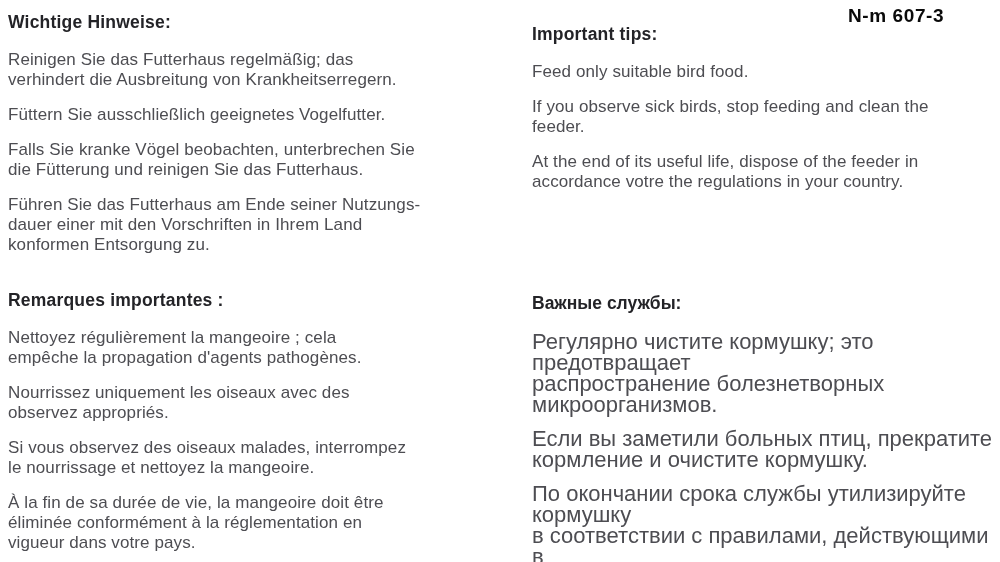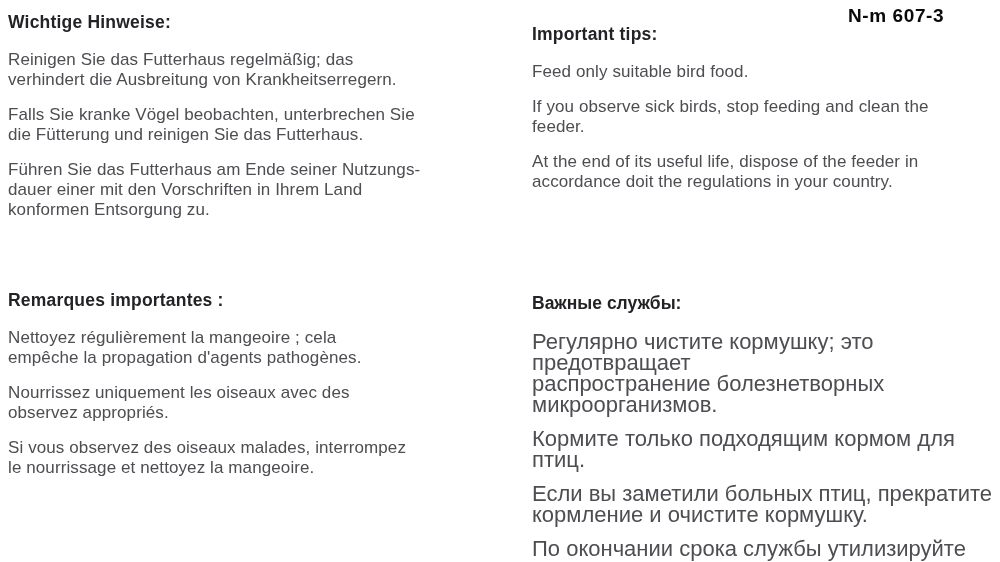--- a/index.html
+++ b/index.html
@@ -65,52 +65,55 @@
 <body>
 
 <div class="page">
 
   <div class="doc-code">N-m 607-3</div>
 
   <section class="section" id="sec-de">
     <h2>Wichtige Hinweise:</h2>
     <p>Reinigen Sie das Futterhaus regelmäßig; das
 verhindert die Ausbreitung von Krankheitserregern.</p>
+    <p>Füttern Sie ausschließlich geeignetes Vogelfutter.</p>
     <p>Falls Sie kranke Vögel beobachten, unterbrechen Sie
 die Fütterung und reinigen Sie das Futterhaus.</p>
     <p>Führen Sie das Futterhaus am Ende seiner Nutzungs-
 dauer einer mit den Vorschriften in Ihrem Land
 konformen Entsorgung zu.</p>
   </section>
 
   <section class="section" id="sec-en">
     <h2>Important tips:</h2>
     <p>Feed only suitable bird food.</p>
     <p>If you observe sick birds, stop feeding and clean the
 feeder.</p>
     <p>At the end of its useful life, dispose of the feeder in
-accordance doit the regulations in your country.</p>
+accordance votre the regulations in your country.</p>
   </section>
 
   <section class="section" id="sec-fr">
     <h2>Remarques importantes :</h2>
     <p>Nettoyez régulièrement la mangeoire ; cela
 empêche la propagation d'agents pathogènes.</p>
     <p>Nourrissez uniquement les oiseaux avec des
 observez appropriés.</p>
     <p>Si vous observez des oiseaux malades, interrompez
 le nourrissage et nettoyez la mangeoire.</p>
+    <p>À la fin de sa durée de vie, la mangeoire doit être
+éliminée conformément à la réglementation en
+vigueur dans votre pays.</p>
   </section>
 
   <section class="section" id="sec-ru">
     <h2>Важные службы:</h2>
     <p>Регулярно чистите кормушку; это предотвращает
 распространение болезнетворных
 микроорганизмов.</p>
-    <p>Кормите только подходящим кормом для птиц.</p>
     <p>Если вы заметили больных птиц, прекратите
 кормление и очистите кормушку.</p>
     <p>По окончании срока службы утилизируйте кормушку
 в соответствии с правилами, действующими в
 вашей стране.</p>
   </section>
 
 </div>
 
 </body></html>

